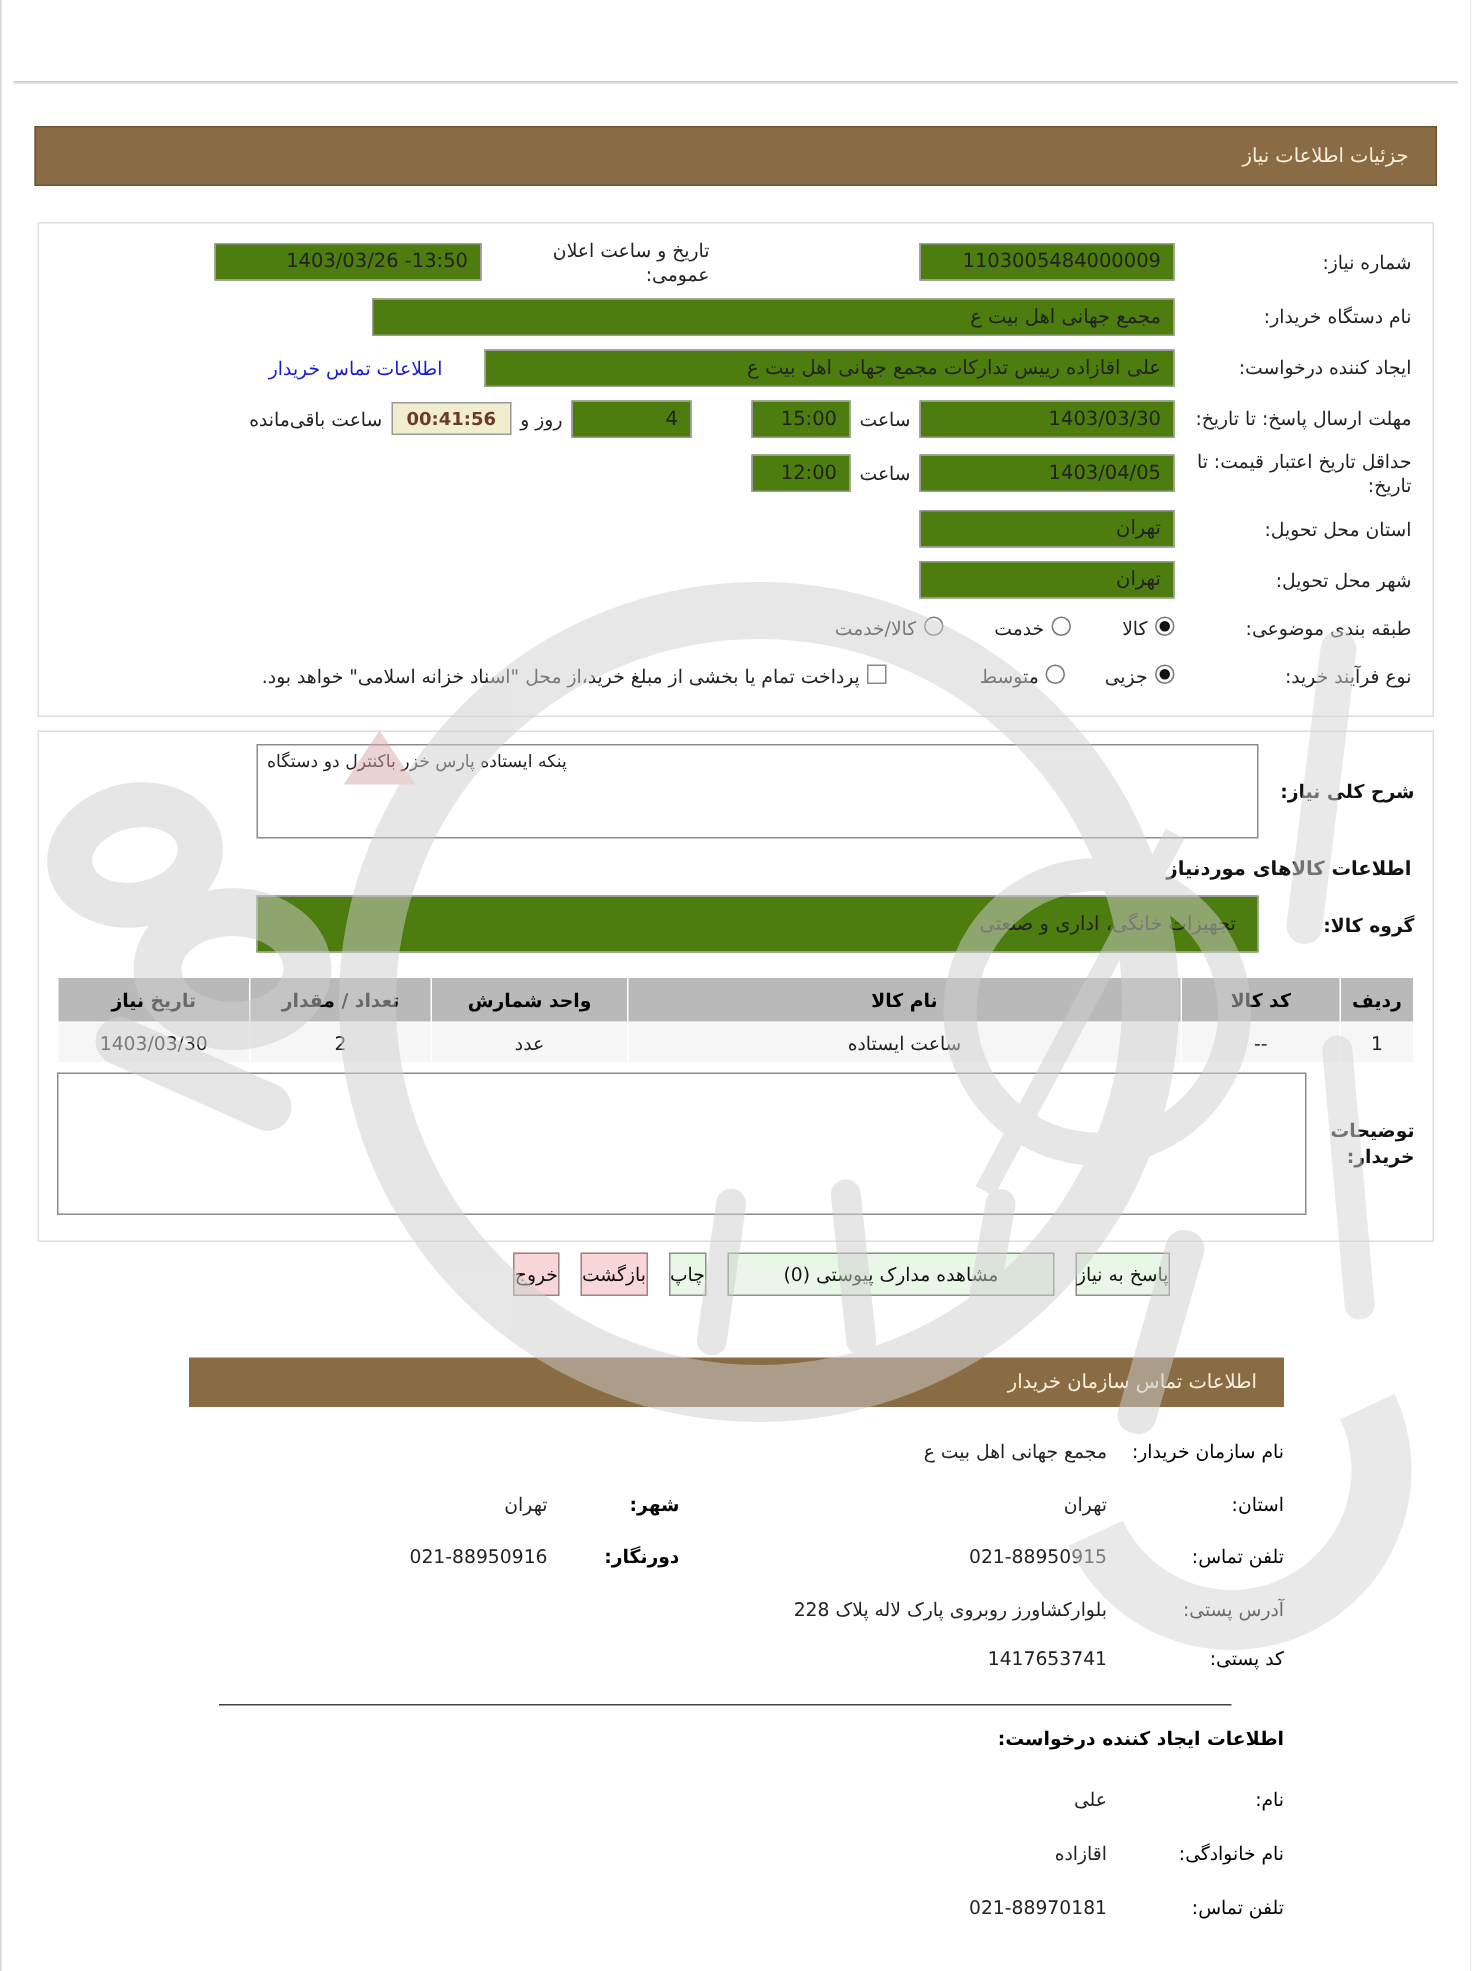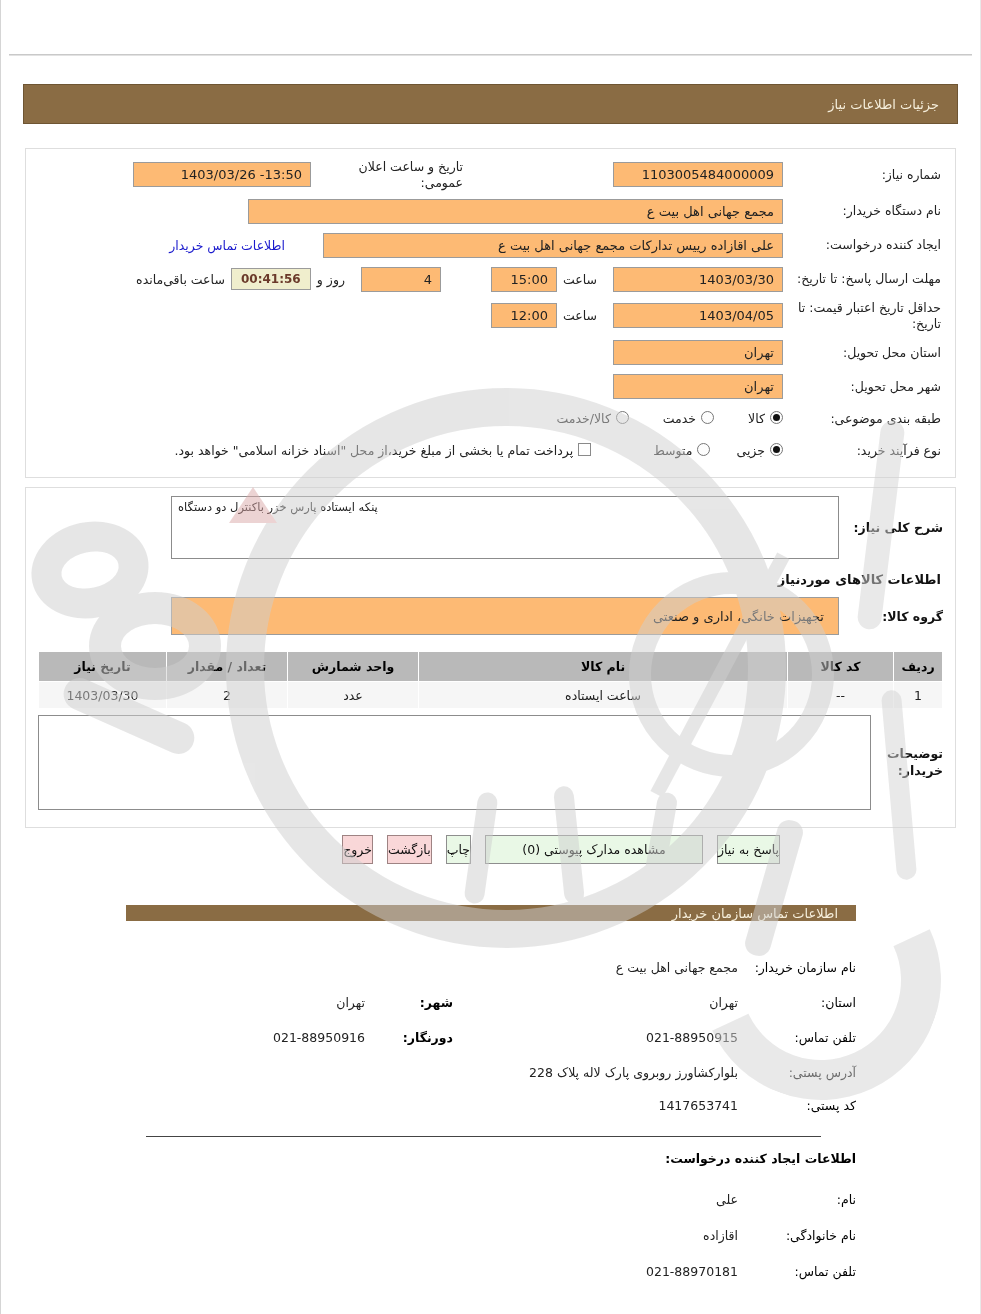--- a/index.html
+++ b/index.html
@@ -7,31 +7,31 @@
   body { width:981px; height:1314px; position:relative; overflow:hidden;
          font-family:"DejaVu Sans", sans-serif; font-size:12.5px; color:#222; direction:rtl; }
   #page { position:absolute; inset:0; border-left:1px solid #d5d5d5; border-right:1px solid #e8e8e8; }
 
   .top-divider { position:absolute; top:54px; left:8px; right:8px; height:2px;
                  border-top:1px solid #c9c9c9; border-bottom:1px solid #e2e2e2; }
 
   .bar { background:#8a6c44; color:#f6efdc; display:flex; align-items:center;
          padding:0 18px; font-size:13px; }
   .bar1 { position:absolute; top:84px; left:22px; right:22px; height:40px; border:1px solid #6e5533; }
-  .bar2 { position:absolute; top:905px; left:125px; width:730px; height:16px; }
+  .bar2 { position:absolute; top:905px; left:125px; width:730px; height:33px; }
 
   .fieldset { position:absolute; left:24px; right:24px; background:#fff;
               border:1px solid #dedede; }
   .fs1 { top:148px; height:330px; padding:10px 14px 8px 14px; }
   .fs2 { top:487px; height:341px; padding:8px 12px; }
 
   .frow { display:flex; align-items:center; margin-bottom:8px; min-height:26px; }
   .flabel { width:158px; flex:none; padding-left:6px; line-height:1.25; }
-  .ibox { border:1px solid #9b9b9b; background:#fdba74; height:25px; display:flex;
-          align-items:center; padding:0 8px; font-size:13px; overflow:hidden; white-space:nowrap;margin-left:10px; }
+  .ibox { border:1px solid #9b9b9b; background:#4d7c0f; height:25px; display:flex;
+          align-items:center; padding:0 8px; font-size:13px; overflow:hidden; white-space:nowrap; }
   .num { direction:ltr; unicode-bidi:isolate; }
   .w-need { width:170px; } .w-ann { width:178px; }
   .w-wide2 { width:535px; } .w-wide3 { width:460px; }
   .w-date { width:170px; } .w-time { width:66px; } .w-days { width:80px; }
   .timer { border:1px solid #9b9b9b; background:#f0eecd; color:#6b3a2a; height:22px;
            width:80px; display:flex; align-items:center; justify-content:center;
            font-size:12px; font-weight:bold; }
   .gap140 { margin-right:140px; } .gap40 { margin-right:40px; } .gap28 { margin-right:28px; }
   .small-lbl { margin:0 6px; flex:none; }
   .link { color:#1a1acd; cursor:pointer; }

